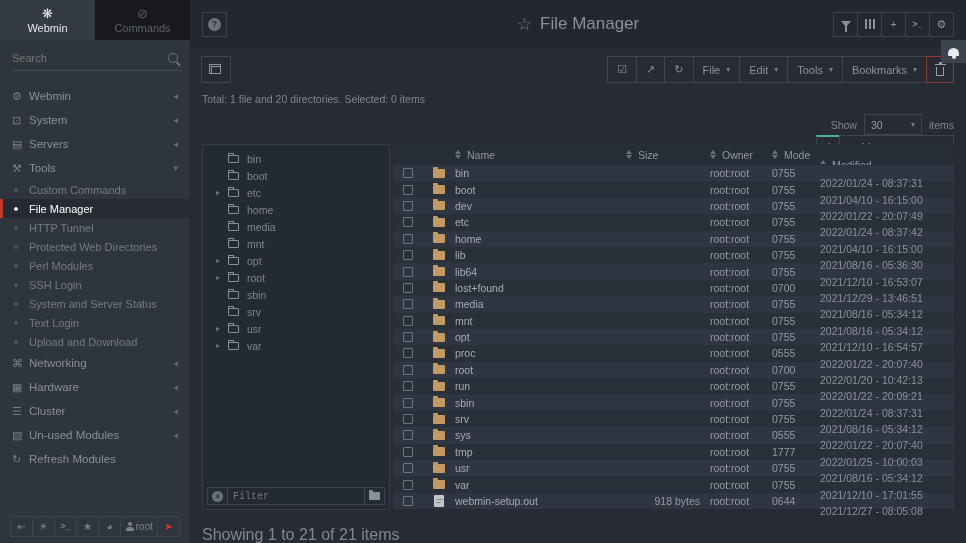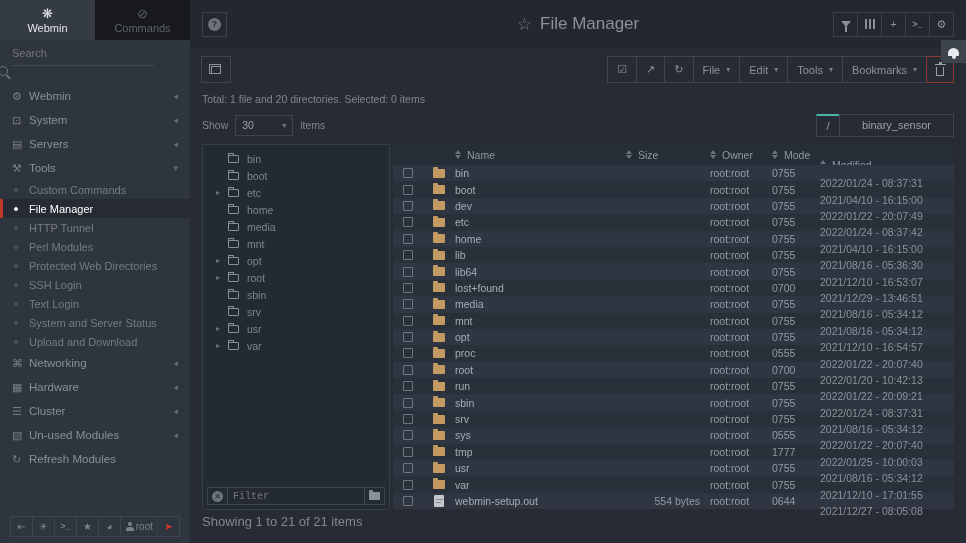--- a/index.html
+++ b/index.html
@@ -9,21 +9,21 @@
 
   
   .sidebar { width:190px; height:543px; background:#2f353e; position:relative; flex-shrink:0; display:flex; flex-direction:column; }
   .side-tabs { display:flex; height:40px; flex-shrink:0; }
   .side-tab { flex:1; display:flex; flex-direction:column; align-items:center; justify-content:center; gap:2px; cursor:pointer; }
   .side-tab .t-icon { font-size:13px; line-height:13px; }
   .side-tab.active { background:#353b45; color:#e4e7ea; }
   .side-tab.inactive { background:#17191d; color:#5d626a; }
   .side-tab .t-label { font-size:11px; }
 
-  .search-row { height:36px; display:flex; align-items:flex-start; padding:0 12px; flex-shrink:0;flex-direction:column; }
+  .search-row { height:36px; display:flex; align-items:center; padding:0 12px; flex-shrink:0; }
   .search-input { flex:1; background:transparent; border:none; border-bottom:1px solid #434a55; height:26px; color:#9aa0a8; font-size:11px; outline:none; font-family:inherit; }
   .mag-icon { width:10px; height:10px; border:1.5px solid #6d737d; border-radius:50%; position:relative; margin-left:-14px; }
   .mag-icon::after { content:''; position:absolute; width:5px; height:1.5px; background:#6d737d; transform:rotate(45deg); right:-4px; bottom:-2px; }
 
   .menu { padding-top:8px; flex:1; overflow:hidden; }
   .m-item { height:24px; display:flex; align-items:center; padding:0 12px; color:#8a9099; font-size:11.5px; cursor:pointer; }
   .m-icon { width:17px; font-size:11px; color:#787e88; flex-shrink:0; }
   .m-chev { margin-left:auto; font-size:9px; color:#666c75; }
   .sub-item { height:19px; display:flex; align-items:center; padding-left:14px; color:#757b84; font-size:11px; cursor:pointer; position:relative; }
   .sub-bullet { width:4px; height:4px; border:1px solid #5e646d; border-radius:50%; margin-right:11px; flex-shrink:0; }
@@ -66,21 +66,21 @@
   .btn-group { display:flex; }
   .btn .caret { font-size:8px; margin-left:6px; color:#787e88; }
   .btn.trash-btn { border-color:#8c3a33; }
   .copy-icon { width:10px; height:8px; border:1px solid #8d939d; position:relative; background:transparent; }
   .copy-icon::before { content:''; position:absolute; left:-3px; top:-3px; width:10px; height:8px; border:1px solid #8d939d; }
   .trash-icon { width:8px; height:9px; border:1px solid #9aa0a8; border-top:none; border-radius:0 0 1px 1px; position:relative; margin-top:3px; }
   .trash-icon::before { content:''; position:absolute; top:-3px; left:-2.5px; width:11px; height:1.5px; background:#9aa0a8; }
   .trash-icon::after { content:''; position:absolute; top:-5px; left:1.5px; width:3px; height:2px; background:#9aa0a8; }
 
   .total-line { margin-top:10px; color:#81878f; font-size:10.5px; flex-shrink:0; }
-  .controls-row { margin-top:9px; display:flex; justify-content:space-between; align-items:center; height:22px; flex-shrink:0; }
+  .controls-row { margin-top:9px; display:flex; justify-content:space-between; align-items:flex-end; height:22px; flex-shrink:0;flex-direction:column; }
   .show-group { display:flex; align-items:center; gap:7px; color:#81878f; font-size:10.5px; }
   .select-box { width:58px; height:21px; border:1px solid #3e4450; display:flex; align-items:center; justify-content:space-between; padding:0 6px; cursor:pointer; color:#9aa0a8; }
   .select-box .caret { font-size:8px; color:#787e88; }
   .breadcrumb { display:flex; }
   .crumb { height:23px; border:1px solid #3e4450; display:inline-flex; align-items:center; justify-content:center; color:#9aa0a8; cursor:pointer; padding:0 22px; margin-left:-1px; }
   .crumb-root { border-top:2px solid #4cb0a6; width:24px; padding:0; }
 
   .panels { margin-top:8px; display:flex; height:366px; flex-shrink:0; }
   .tree-panel { width:188px; border:1px solid #373d47; background:#242a33; position:relative; padding-top:5px; flex-shrink:0; }
   .tree-item { height:17px; display:flex; align-items:center; padding-left:13px; color:#7f858e; font-size:10.5px; cursor:pointer; }
@@ -111,21 +111,21 @@
   .sort-icon { display:inline-flex; flex-direction:column; gap:1px; margin-right:6px; cursor:pointer; }
   .sort-icon i.up { width:0; height:0; border-left:3px solid transparent; border-right:3px solid transparent; border-bottom:4px solid #6a717b; }
   .sort-icon i.dn { width:0; height:0; border-left:3px solid transparent; border-right:3px solid transparent; border-top:4px solid #6a717b; }
   .cbx { width:10px; height:10px; border:1px solid #6f7680; border-radius:1px; background:transparent; cursor:pointer; }
   .folder-fill { width:12px; height:9px; background:#c49a63; border-radius:1px; position:relative; }
   .folder-fill::before { content:''; position:absolute; top:-2px; left:0; width:5px; height:2px; background:#c49a63; border-radius:1px 1px 0 0; }
   .file-icon { width:10px; height:12px; background:#c2c7cc; border-radius:1px;
     background-image:linear-gradient(#878d95 1px, transparent 1px), linear-gradient(#878d95 1px, transparent 1px);
     background-size:7px 3px, 5px 3px; background-position:1.5px 4px, 1.5px 7px; background-repeat:no-repeat; }
 
-  .showing-line { margin-top:4px; color:#81878f; font-size:13px; }
+  .showing-line { margin-top:16px; color:#81878f; font-size:16px; }
 </style>
 </head>
 <body>
 
 <div id="app">
 
   <aside class="sidebar">
     <div class="side-tabs">
       <div class="side-tab active">
         <span class="t-icon">❋</span>
@@ -168,37 +168,37 @@
         <div class="sub-item active">
           <span class="sub-bullet"></span>
           <span class="sub-label">File Manager</span>
         </div>
         <div class="sub-item">
           <span class="sub-bullet"></span>
           <span class="sub-label">HTTP Tunnel</span>
         </div>
         <div class="sub-item">
           <span class="sub-bullet"></span>
+          <span class="sub-label">Protected Web Directories</span>
+        </div>
+        <div class="sub-item">
+          <span class="sub-bullet"></span>
           <span class="sub-label">Perl Modules</span>
         </div>
         <div class="sub-item">
           <span class="sub-bullet"></span>
-          <span class="sub-label">Protected Web Directories</span>
+          <span class="sub-label">SSH Login</span>
         </div>
         <div class="sub-item">
           <span class="sub-bullet"></span>
-          <span class="sub-label">SSH Login</span>
+          <span class="sub-label">System and Server Status</span>
         </div>
         <div class="sub-item">
           <span class="sub-bullet"></span>
           <span class="sub-label">Text Login</span>
-        </div>
-        <div class="sub-item">
-          <span class="sub-bullet"></span>
-          <span class="sub-label">System and Server Status</span>
         </div>
         <div class="sub-item">
           <span class="sub-bullet"></span>
           <span class="sub-label">Upload and Download</span>
         </div>
         <div class="m-item">
           <span class="m-icon">⌘</span>
           <span>Networking</span>
           <span class="m-chev">◂</span>
         </div>
@@ -710,21 +710,21 @@
                 <span class="col-modified">2021/12/10 - 17:01:55</span>
               </div>
               <div class="trow odd">
                 <span class="col-check">
                   <span class="cbx"></span>
                 </span>
                 <span class="col-icon">
                   <span class="file-icon"></span>
                 </span>
                 <span class="col-name">webmin-setup.out</span>
-                <span class="col-size">554 bytes</span>
+                <span class="col-size">918 bytes</span>
                 <span class="col-owner">root:root</span>
                 <span class="col-mode">0644</span>
                 <span class="col-modified">2021/12/27 - 08:05:08</span>
               </div>
             </div>
         </div>
       </div>
 
       <div class="showing-line">Showing 1 to 21 of 21 items</div>
     </div>

